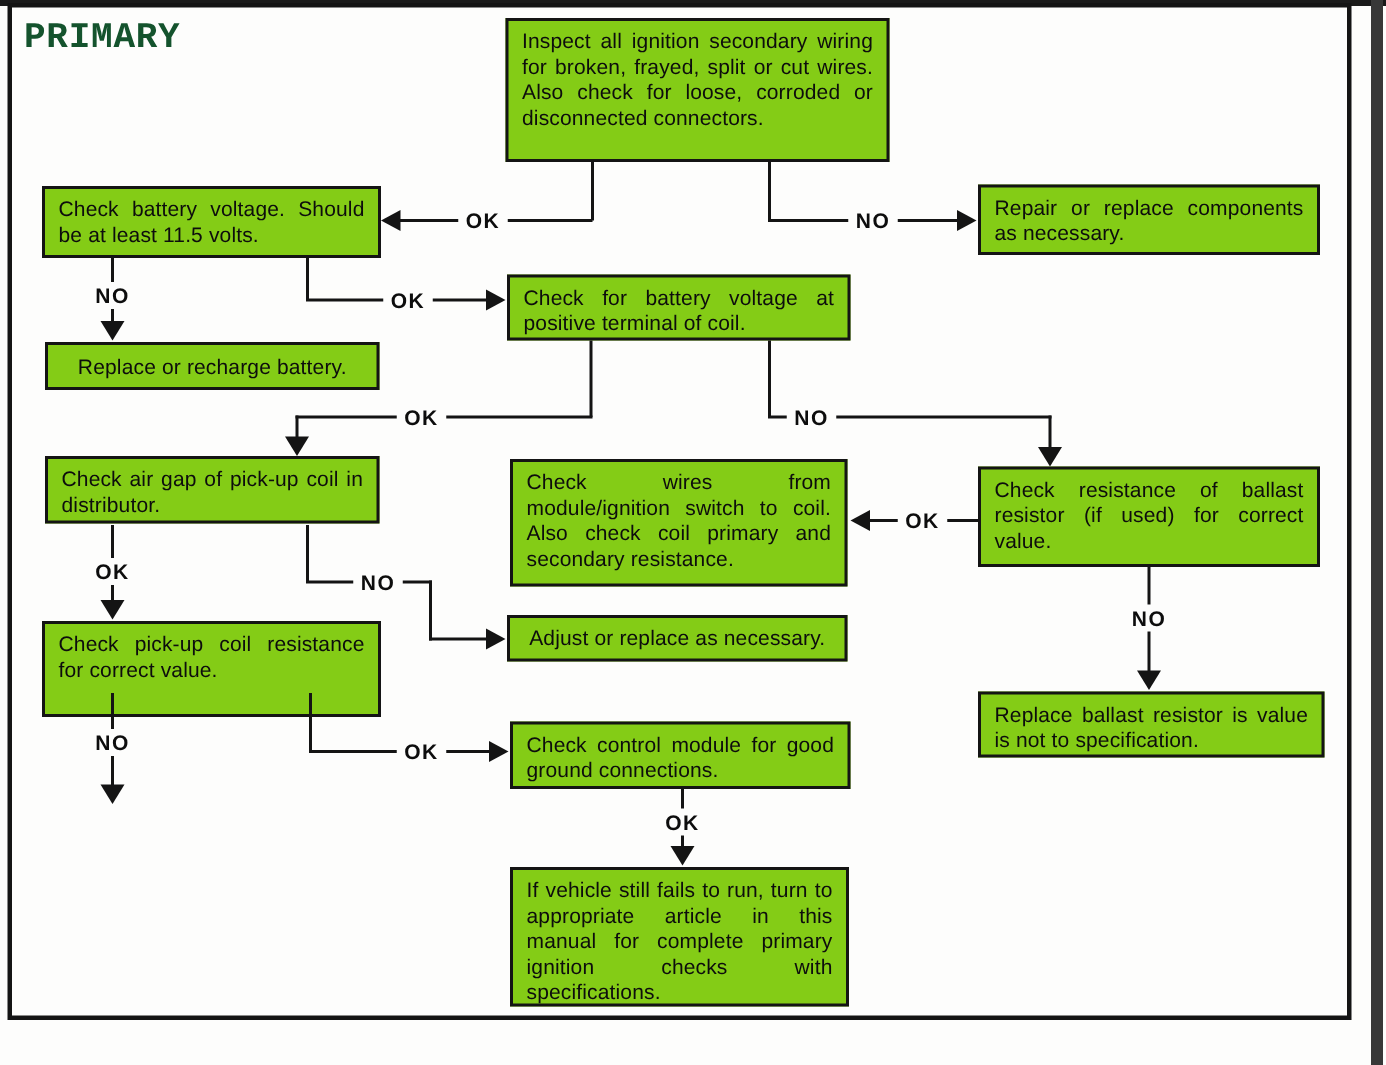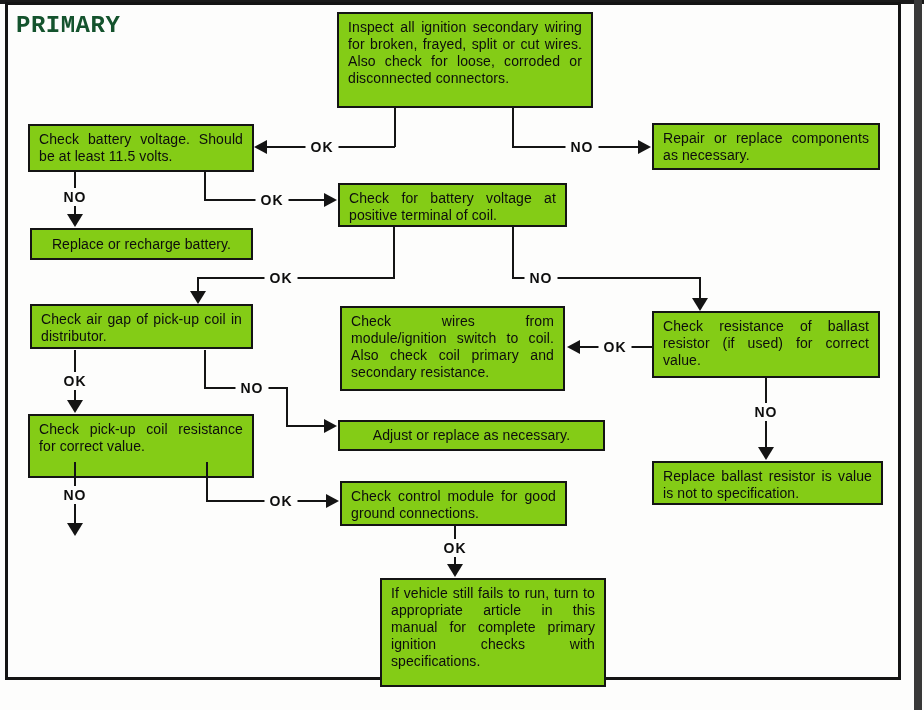--- a/index.html
+++ b/index.html
@@ -48,30 +48,30 @@
   <div class="node" style="left:652px;top:123px;width:228px;height:47px;">Repair or replace components as necessary.</div>
 
   <div class="node single" style="left:30px;top:228px;width:223px;height:32px;">Replace or recharge battery.</div>
 
   <div class="node" style="left:30px;top:304px;width:223px;height:45px;">Check air gap of pick-up coil in distributor.</div>
 
   <div class="node" style="left:340px;top:306px;width:225px;height:85px;">Check wires from module/ignition switch to coil. Also check coil primary and secondary resistance.</div>
 
   <div class="node" style="left:652px;top:311px;width:228px;height:67px;">Check resistance of ballast resistor (if used) for correct value.</div>
 
-  <div class="node single" style="left:338px;top:420px;width:267px;height:31px;">Adjust or replace as necessary.</div>
+  <div class="node single" style="left:338px;top:410px;width:227px;height:31px;">Adjust or replace as necessary.</div>
 
   <div class="node" style="left:28px;top:414px;width:226px;height:64px;">Check pick-up coil resistance for correct value.</div>
 
   <div class="node" style="left:652px;top:461px;width:231px;height:44px;">Replace ballast resistor is value is not to specification.</div>
 
   <div class="node" style="left:340px;top:481px;width:227px;height:45px;">Check control module for good ground connections.</div>
 
 
-  <div class="node" style="left:340px;top:578px;width:226px;height:109px;margin-left:40px;">If vehicle still fails to run, turn to appropriate article in this manual for complete primary ignition checks with specifications.</div>
+  <div class="node" style="left:340px;top:578px;width:226px;height:93px;">If vehicle still fails to run, turn to appropriate article in this manual for complete primary ignition checks with specifications.</div>
 
   <div>
     <div class="v" style="left:394px;top:108px;height:39px;"></div>
     <div class="h" style="left:263px;top:146px;width:132px;"></div>
     <div class="arr l" style="left:254px;top:140px;"></div>
     <span class="lbl" style="left:322px;top:147px;">OK</span>
   </div>
 
   <div>
     <div class="v" style="left:512px;top:108px;height:39px;"></div>

